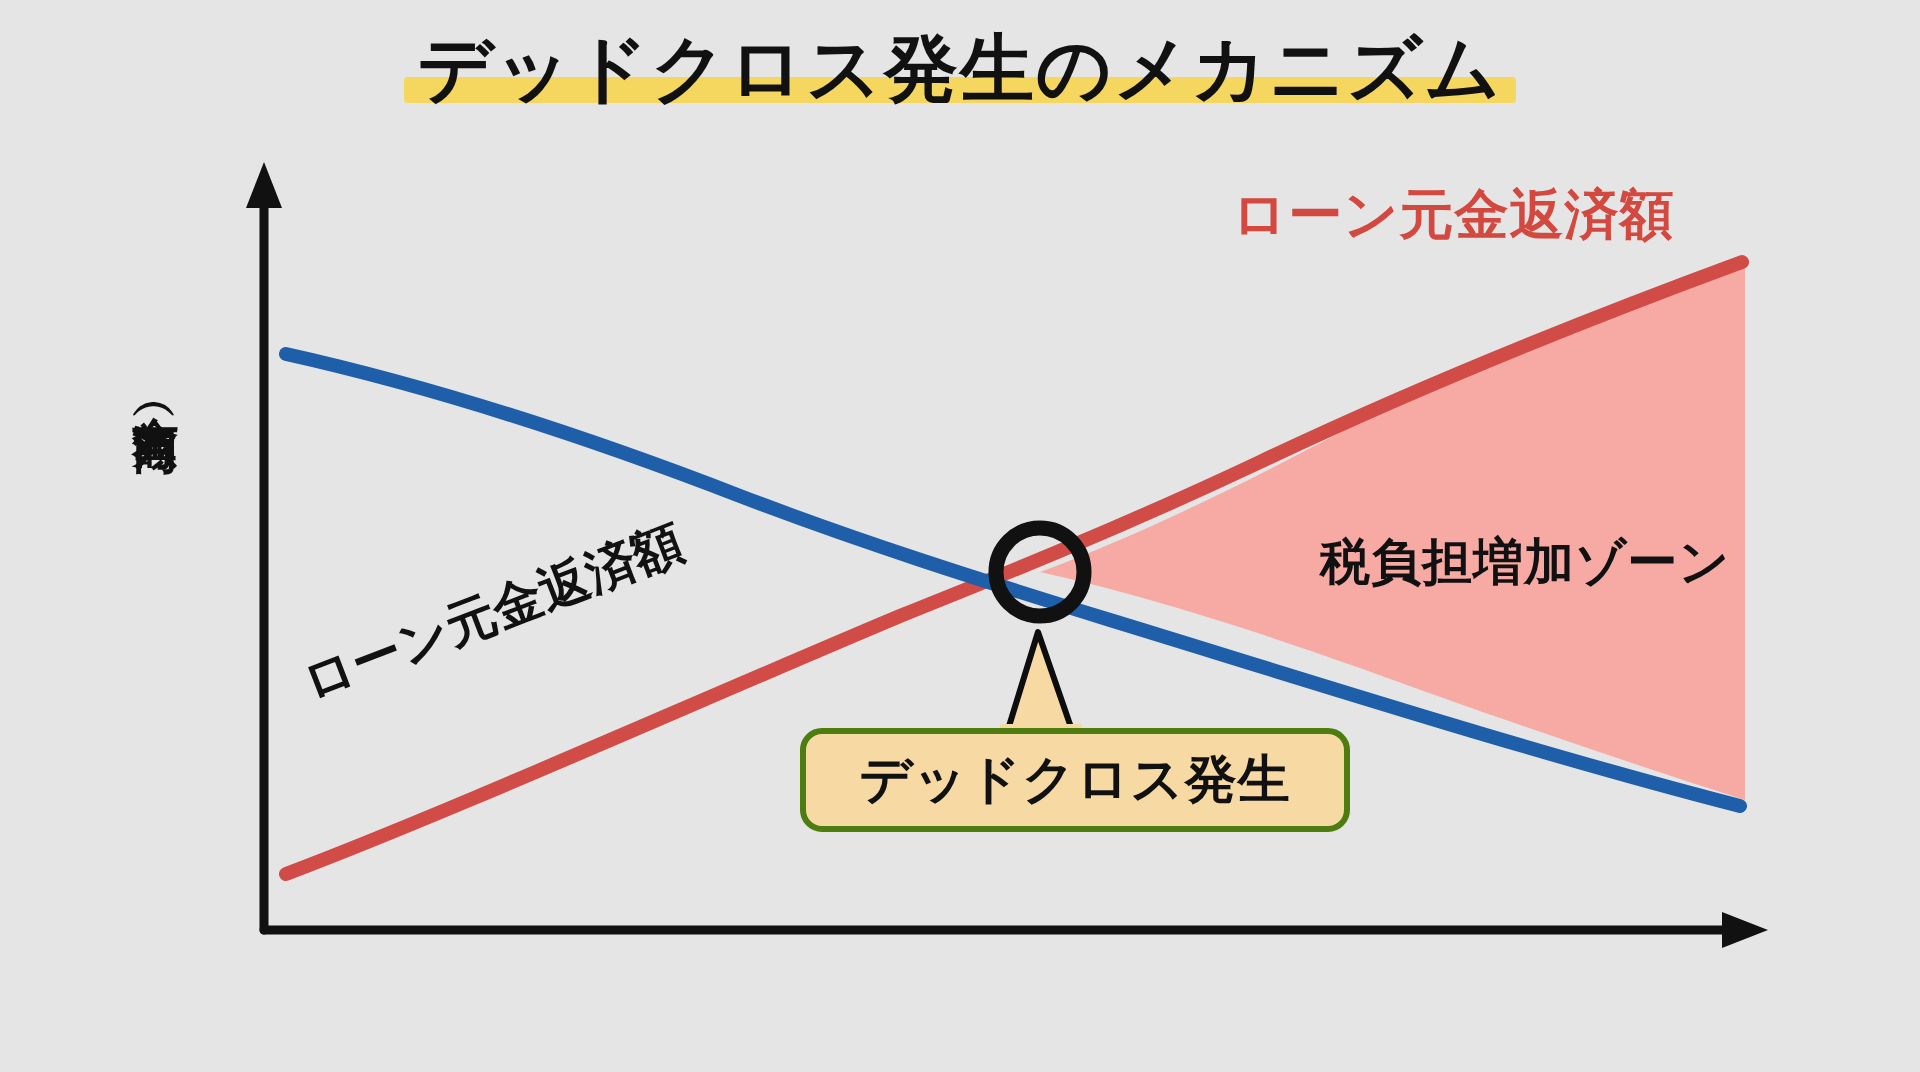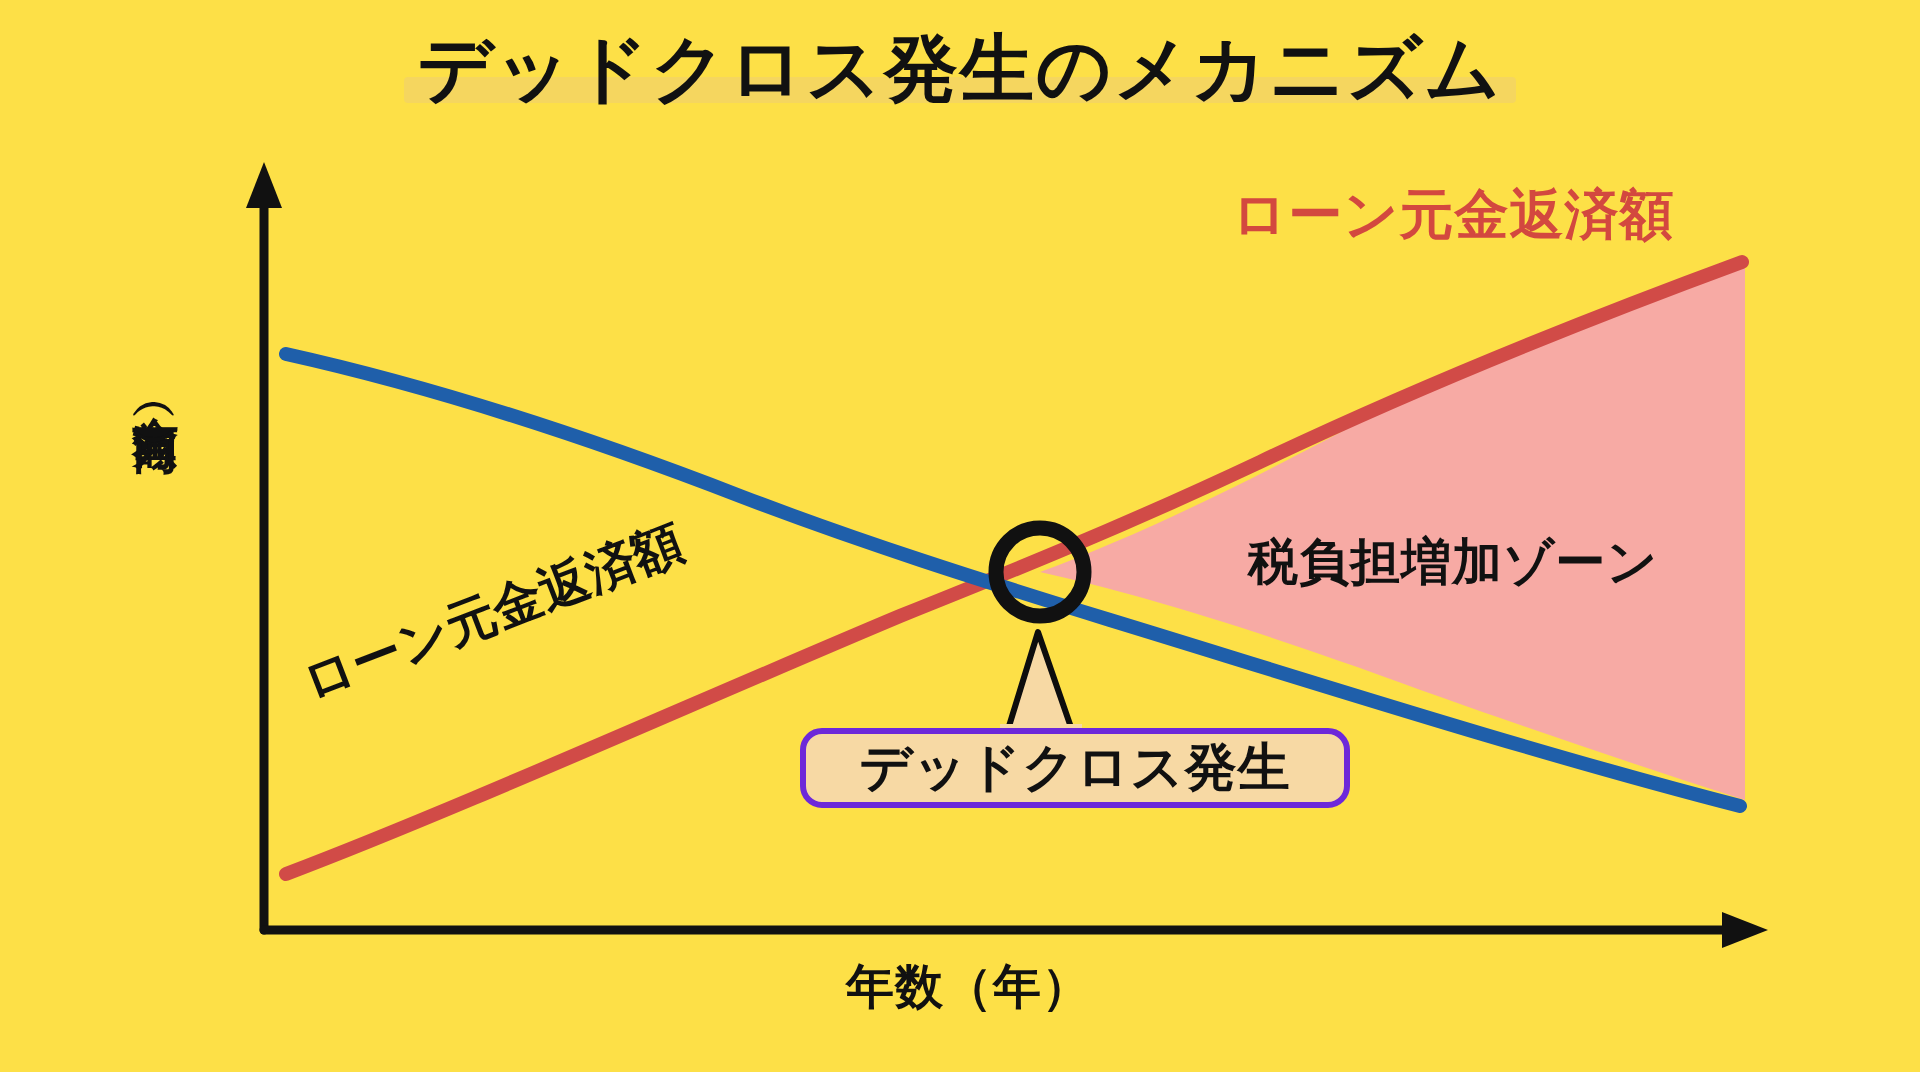--- a/index.html
+++ b/index.html
@@ -7,21 +7,21 @@
     padding: 0;
     background: #ffffff;
   }
   body {
     font-family: "Liberation Sans", "DejaVu Sans", sans-serif;
   }
   #canvas {
     position: relative;
     width: 1920px;
     height: 1072px;
-    background: #fde047;
+    background: #e5e5e5;
     overflow: hidden;
   }
 
   
   .title-wrap {
     position: absolute;
     left: 0;
     top: 28px;
     width: 1920px;
     text-align: center;
@@ -103,36 +103,36 @@
   .lbl-red-rot {
     left: 296px;
     top: 660px;
     font-size: 50px;
     color: #111111;
     transform: rotate(-21deg);
     transform-origin: left top;
     letter-spacing: 0px;
   }
   .lbl-zone {
-    left: 1248px;
+    left: 1320px;
     top: 536px;
     font-size: 50px;
     color: #111111;
     letter-spacing: 1px;
   }
 
   
   .callout {
     position: absolute;
     left: 800px;
     top: 728px;
     width: 550px;
-    height: 80px;
+    height: 104px;
     background: #f7d9a4;
-    border: 6px solid #6d28d9;
+    border: 6px solid #4d7c0f;
     border-radius: 22px;
     box-sizing: border-box;
     display: flex;
     align-items: center;
     justify-content: center;
   }
   .callout-text {
     font-size: 52px;
     font-weight: 800;
     color: #111111;
@@ -177,21 +177,20 @@
              C 860 542, 980 580, 1110 620
              C 1300 678, 1530 752, 1740 806" fill="none" stroke="#1f5faa" stroke-width="14" stroke-linecap="round"></path>
 
     <circle cx="1040" cy="572" r="44" fill="none" stroke="#111111" stroke-width="15"></circle>
 
     <path d="M 1038 632 L 1074 736 L 1006 736 Z" fill="#f7d9a4" stroke="#0d0d0d" stroke-width="6" stroke-linejoin="round"></path>
     <rect x="1000" y="724" width="82" height="18" fill="#f7d9a4" stroke="none"></rect>
   </svg>
 
   <div class="lbl lbl-y">金額（万円）</div>
-  <div class="lbl lbl-x">年数（年）</div>
 
   <div class="lbl lbl-red-top">ローン元金返済額</div>
   <div class="lbl lbl-red-rot">ローン元金返済額</div>
   <div class="lbl lbl-zone">税負担増加ゾーン</div>
 
   <div class="callout">
     <span class="callout-text">デッドクロス発生</span>
   </div>
 
 </div>

